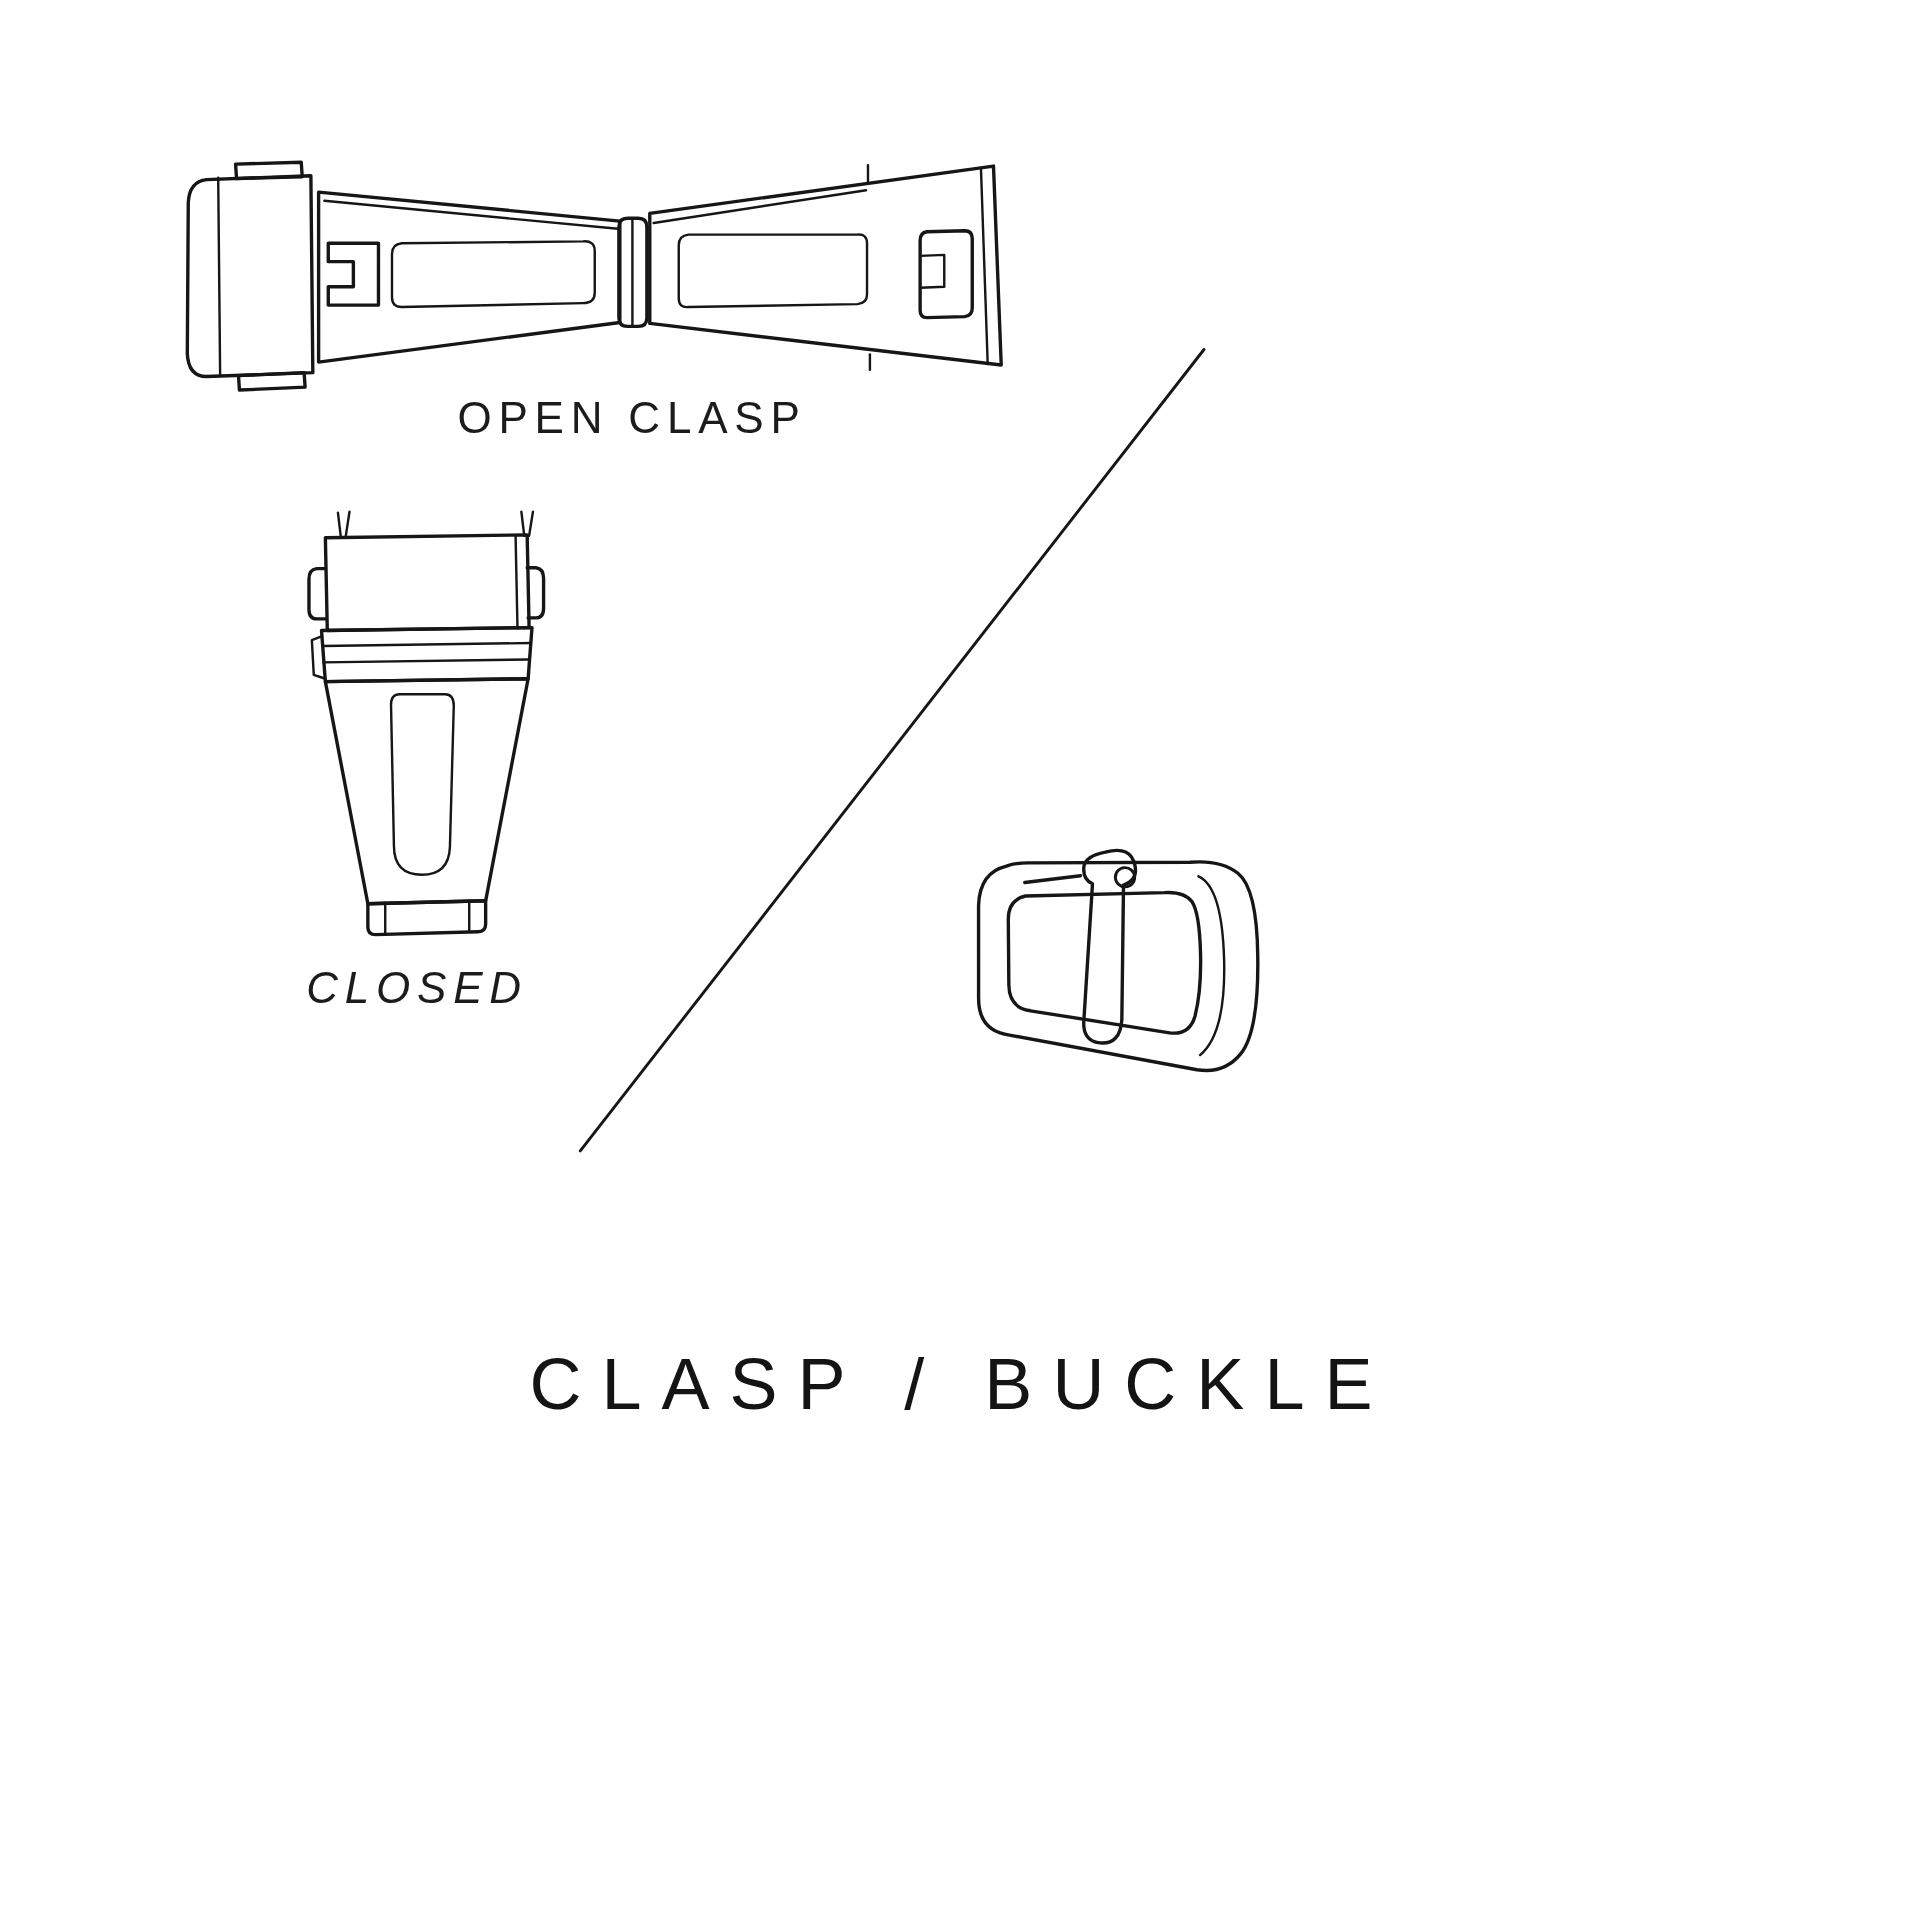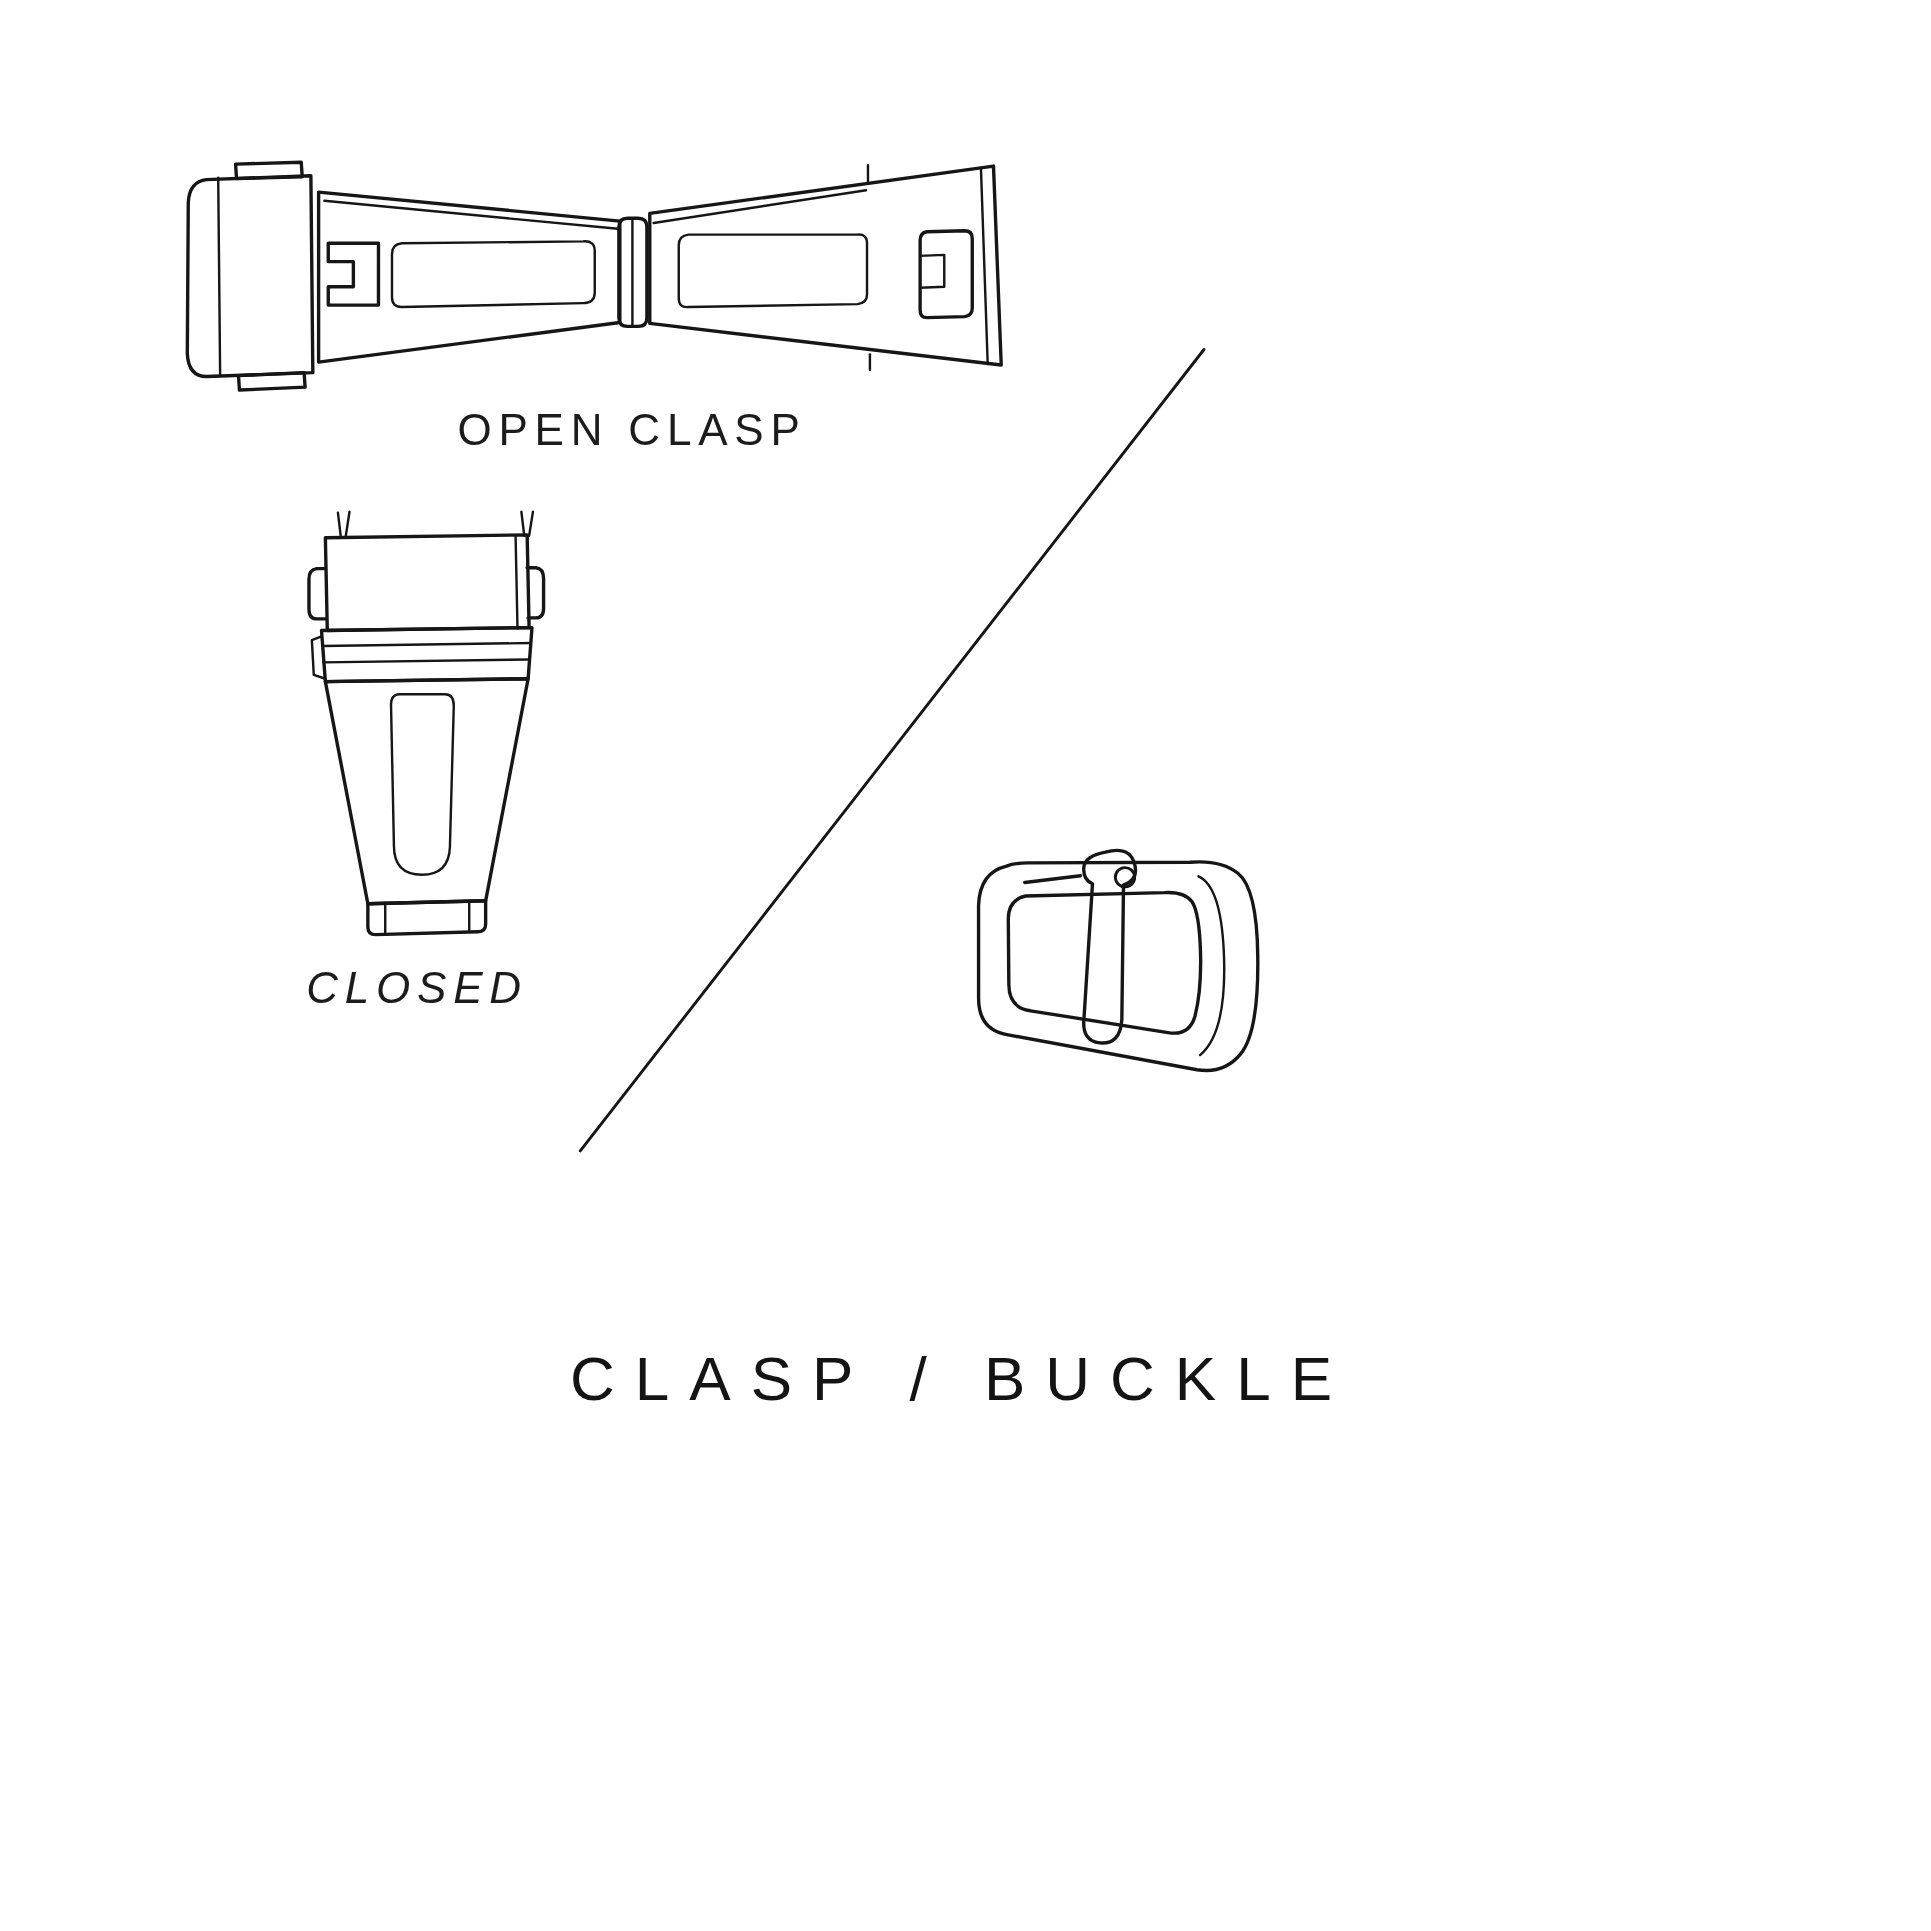--- a/index.html
+++ b/index.html
@@ -23,29 +23,29 @@
   .label {
     position: absolute;
     transform: translateX(-50%);
     color: #1c1c1c;
     font-size: 44px;
     font-weight: 400;
     letter-spacing: 6.8px;
     white-space: nowrap;
     line-height: 1;
   }
-  .label-open  { left: 632px; top: 396px; margin-top: 12px; }
+  .label-open  { left: 632px; top: 396px; }
   .label-closed{ left: 417px; top: 966px; font-style: italic; }
   .title {
     position: absolute;
     left: 961px;
     top: 1348px;
     transform: translateX(-50%);
     color: #141414;
-    font-size: 62px;
+    font-size: 72px;
     font-weight: 400;
     letter-spacing: 20px;
     white-space: nowrap;
     line-height: 1;
   }
   .stroke-main   { fill: none; stroke: #161616; stroke-width: 3.5; stroke-linejoin: round; stroke-linecap: round; }
   .stroke-detail { fill: none; stroke: #161616; stroke-width: 2.5; stroke-linejoin: round; stroke-linecap: round; }
   .stroke-thin   { fill: none; stroke: #161616; stroke-width: 3;   stroke-linejoin: round; stroke-linecap: round; }
 </style>
 </head>

